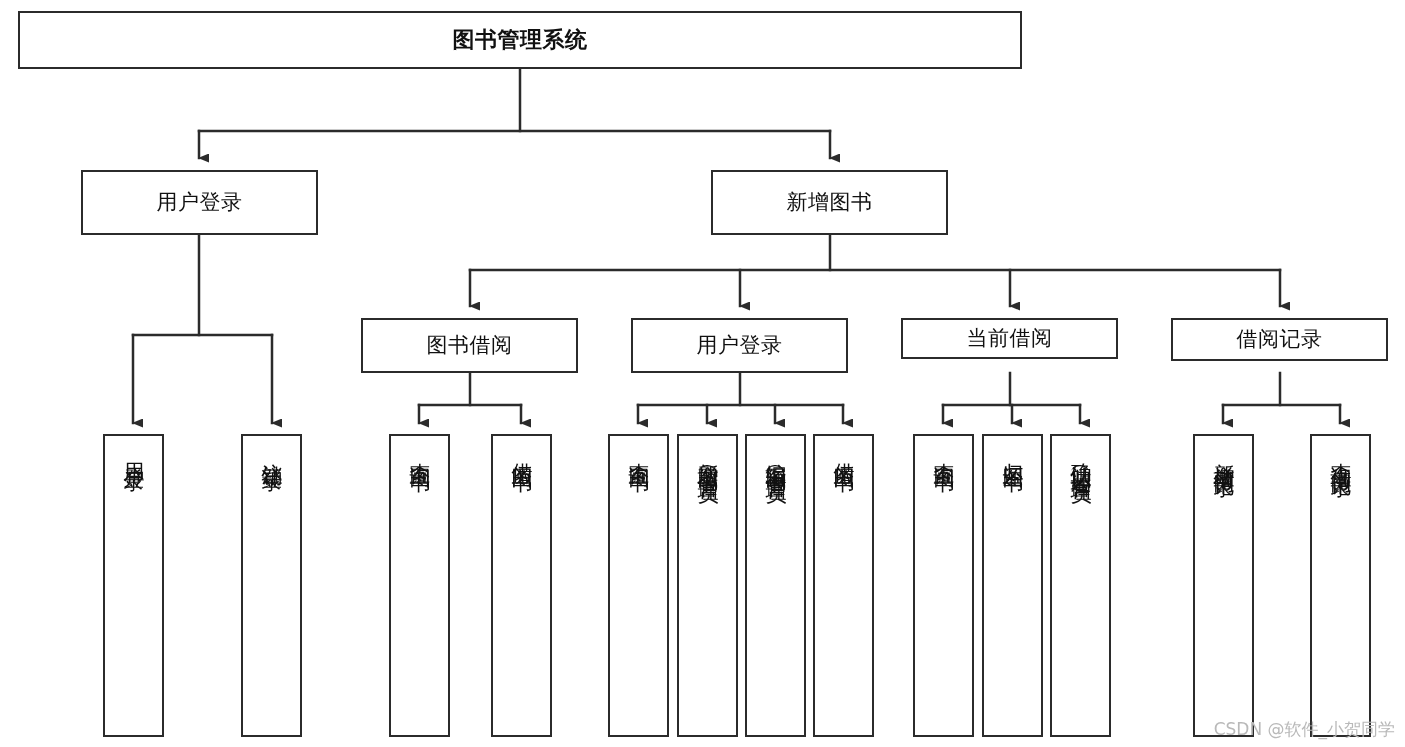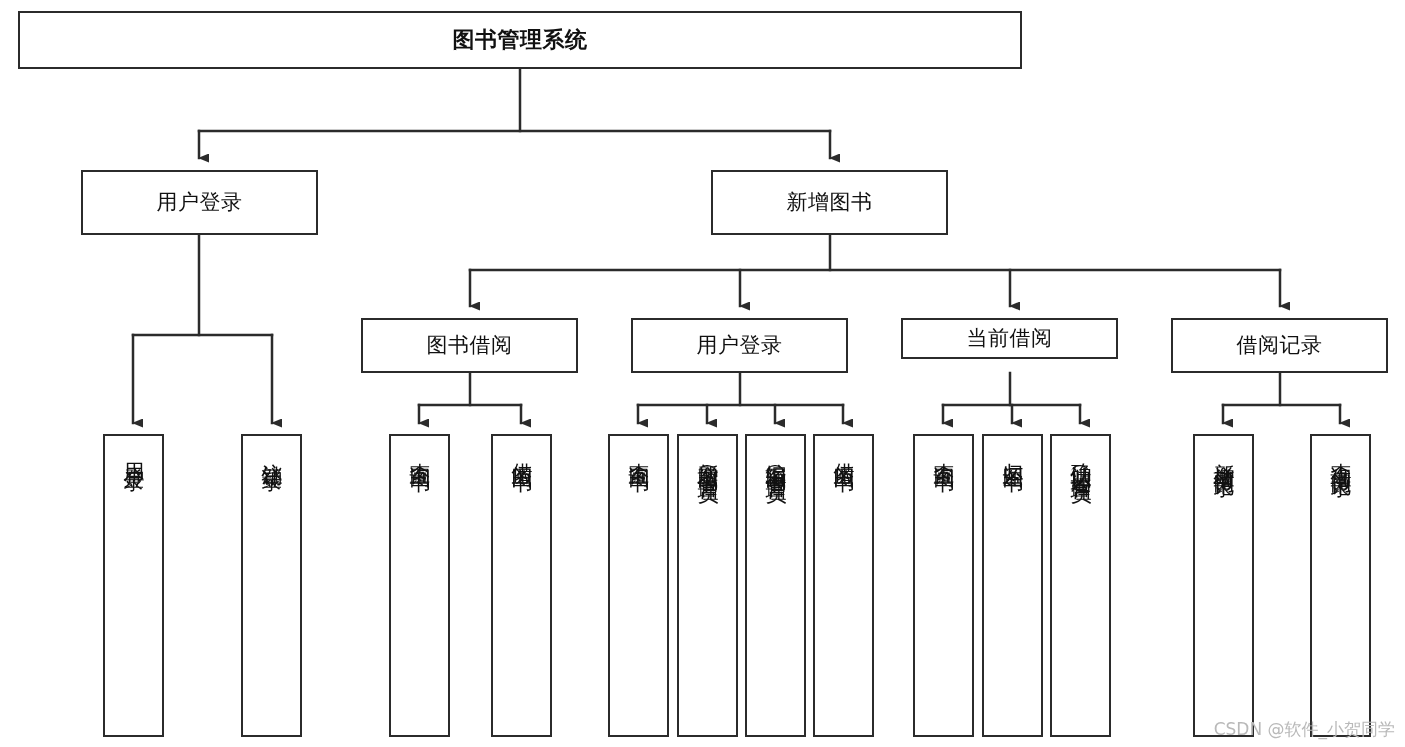--- a/index.html
+++ b/index.html
@@ -146,21 +146,21 @@
   </div>
 
   <div class="node horizontal" style="left:631px; top:318px; width:217px; height:55px;">
     <span class="node-label">用户登录</span>
   </div>
 
   <div class="node horizontal" style="left:901px; top:318px; width:217px; height:41px;">
     <span class="node-label">当前借阅</span>
   </div>
 
-  <div class="node horizontal" style="left:1171px; top:318px; width:217px; height:55px;">
+  <div class="node horizontal" style="left:1171px; top:318px; width:217px; height:43px;">
     <span class="node-label">借阅记录</span>
   </div>
 
   <div class="node vertical" style="left:103px; top:434px; width:61px; height:303px;">
     <span class="node-label">用户登录</span>
   </div>
   <div class="node vertical" style="left:241px; top:434px; width:61px; height:303px;">
     <span class="node-label">注销登录</span>
   </div>
 

